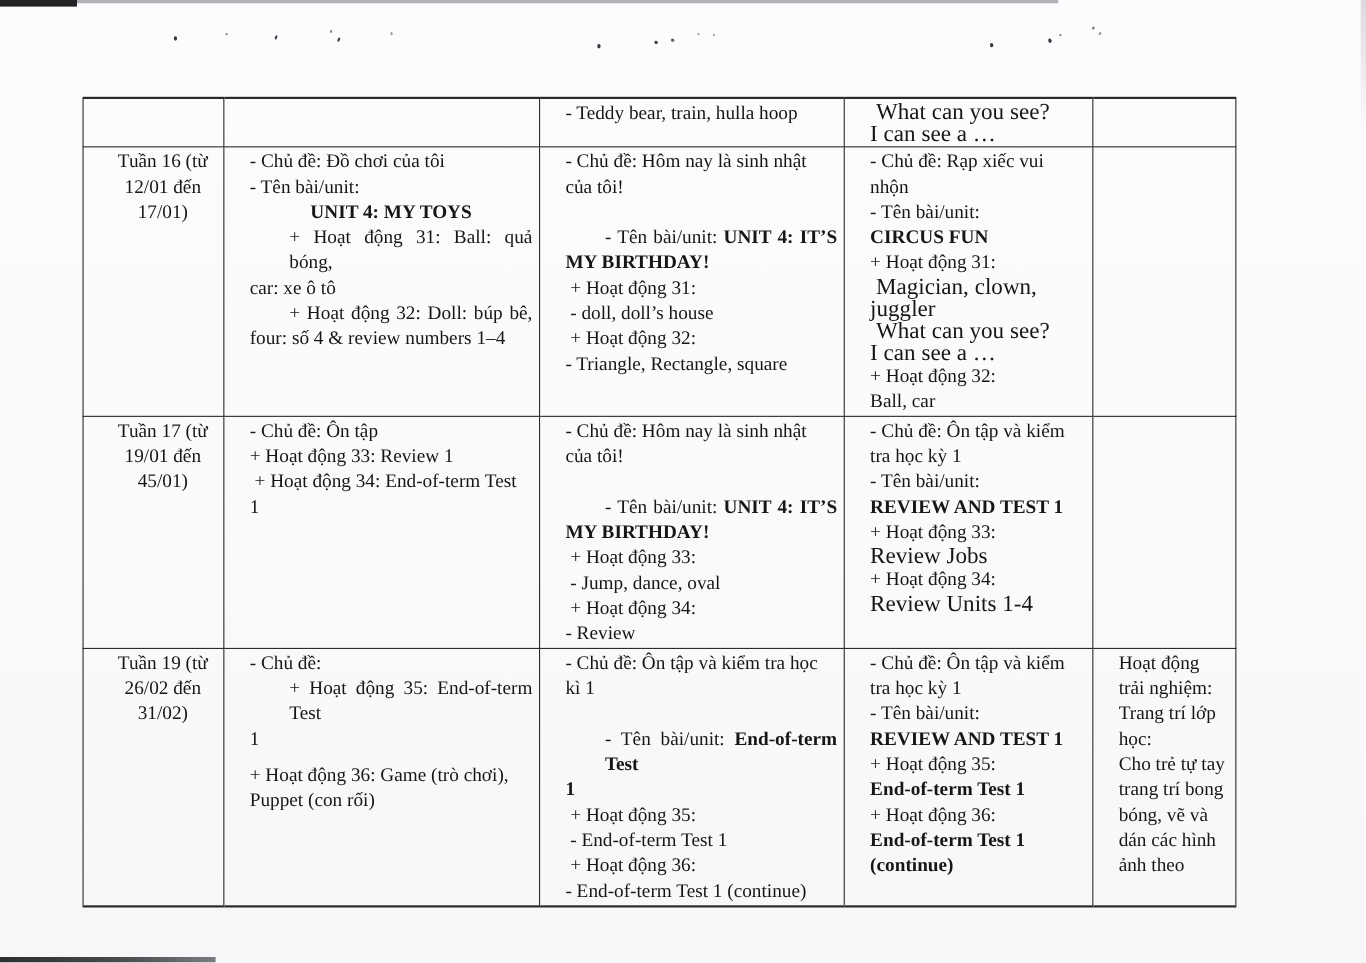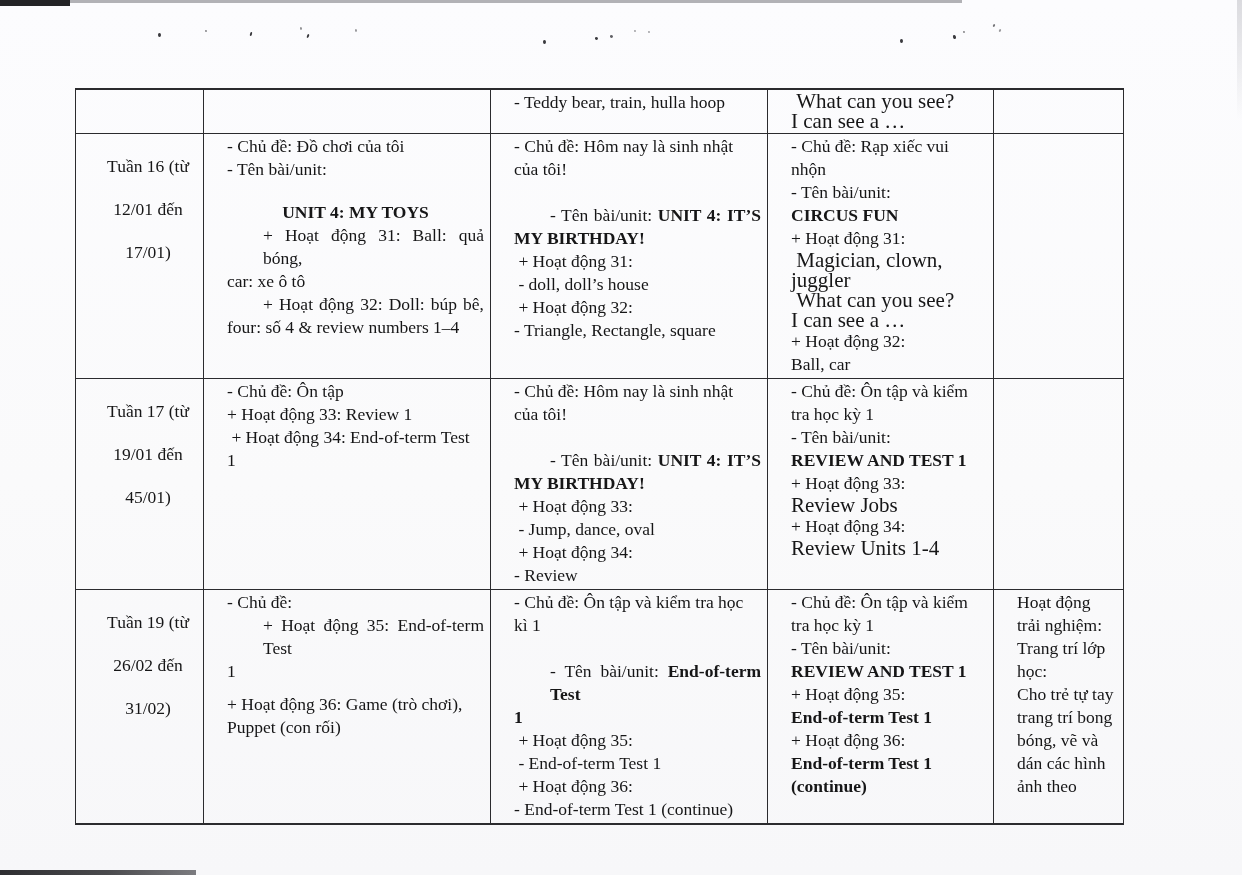--- a/index.html
+++ b/index.html
@@ -35,21 +35,21 @@
     border: 1.6px solid #2b2b2e;
     vertical-align: top;
     padding: 1px 6px 2px 23px;
     font-size: 17.5px; line-height: 23px;
     overflow: hidden;
   }
   table.sched tr.outer-top td { border-top-width: 2px; }
   table.sched tr.outer-bottom td { border-bottom-width: 2px; }
   td.week { text-align: center; padding-top: 4px; }
   .para { white-space: pre-wrap; }
-  .para.center { text-align: center; white-space: normal; margin-top: 20px; }
+  .para.center { text-align: center; white-space: normal; }
   .para.jline { text-align: justify; text-align-last: justify; white-space: normal; margin-left: 36px; }
   .para.small { font-size: 21px; line-height: 20px; }
   .para.spacer { min-height: 23px; }
   .para.gap-top { margin-top: 10px; font-family: Liberation Serif, serif; }
   .b { font-weight: bold; }
 </style>
 </head>
 <body>
 
 <div class="page">

